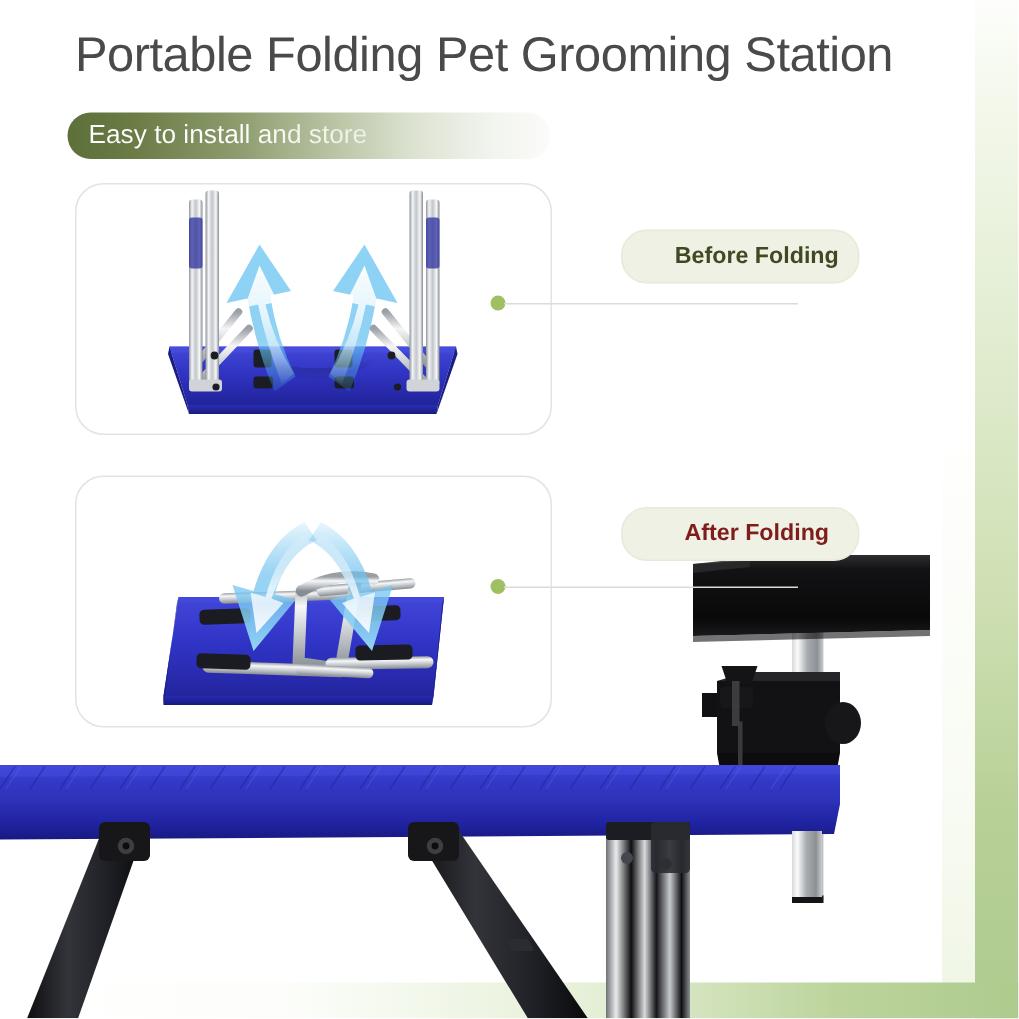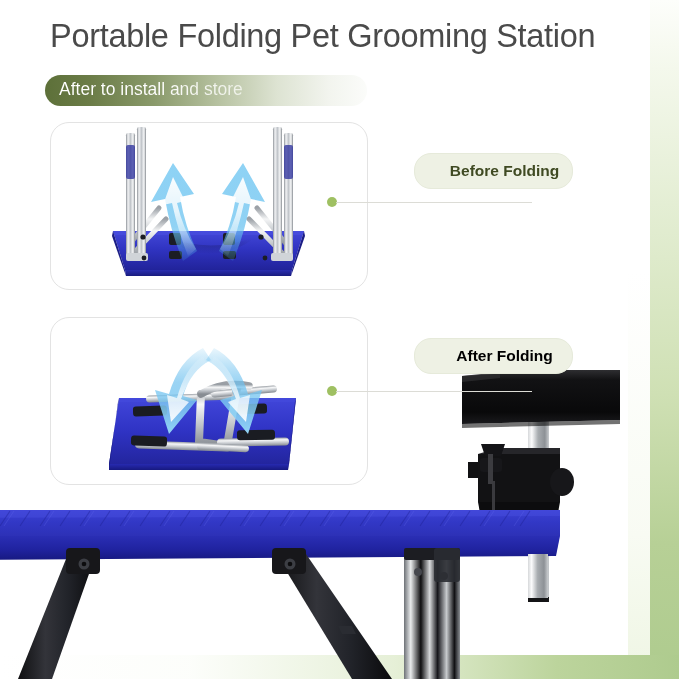--- a/index.html
+++ b/index.html
@@ -170,21 +170,21 @@
   #callout-after {
     left: 414px; top: 338px; width: 157px; height: 34px;
   }
   .callout .callout-text {
     font-size: 15.5px;
     font-weight: bold;
     white-space: nowrap;
     margin-left: 22px;
   }
   #callout-before .callout-text { color: #3f4a22; }
-  #callout-after  .callout-text { color: #000000; }
+  #callout-after  .callout-text { color: #7f1d1d; }
 
   
   .hero {
     position: absolute;
     left: 0;
     top: 358px;
     width: 660px;
     height: 321px;
     z-index: 3;
   }
@@ -195,21 +195,21 @@
 
 <div id="page">
 
   <div class="edge-corner-soft"></div>
   <div class="edge-right"></div>
   <div class="edge-bottom"></div>
 
   <div class="page-title">Portable Folding Pet Grooming Station</div>
 
   <div class="subtitle-badge">
-    <span class="badge-text">After to install and store</span>
+    <span class="badge-text">Easy to install and store</span>
   </div>
 
   <div class="panel" id="panel-before">
     <svg viewBox="0 0 316 166" xmlns="http://www.w3.org/2000/svg">
       <defs>
         <linearGradient id="bTop" x1="0" y1="0" x2="0" y2="1">
           <stop offset="0%" stop-color="#4348d8"></stop>
           <stop offset="45%" stop-color="#3034c2"></stop>
           <stop offset="100%" stop-color="#21239a"></stop>
         </linearGradient>

